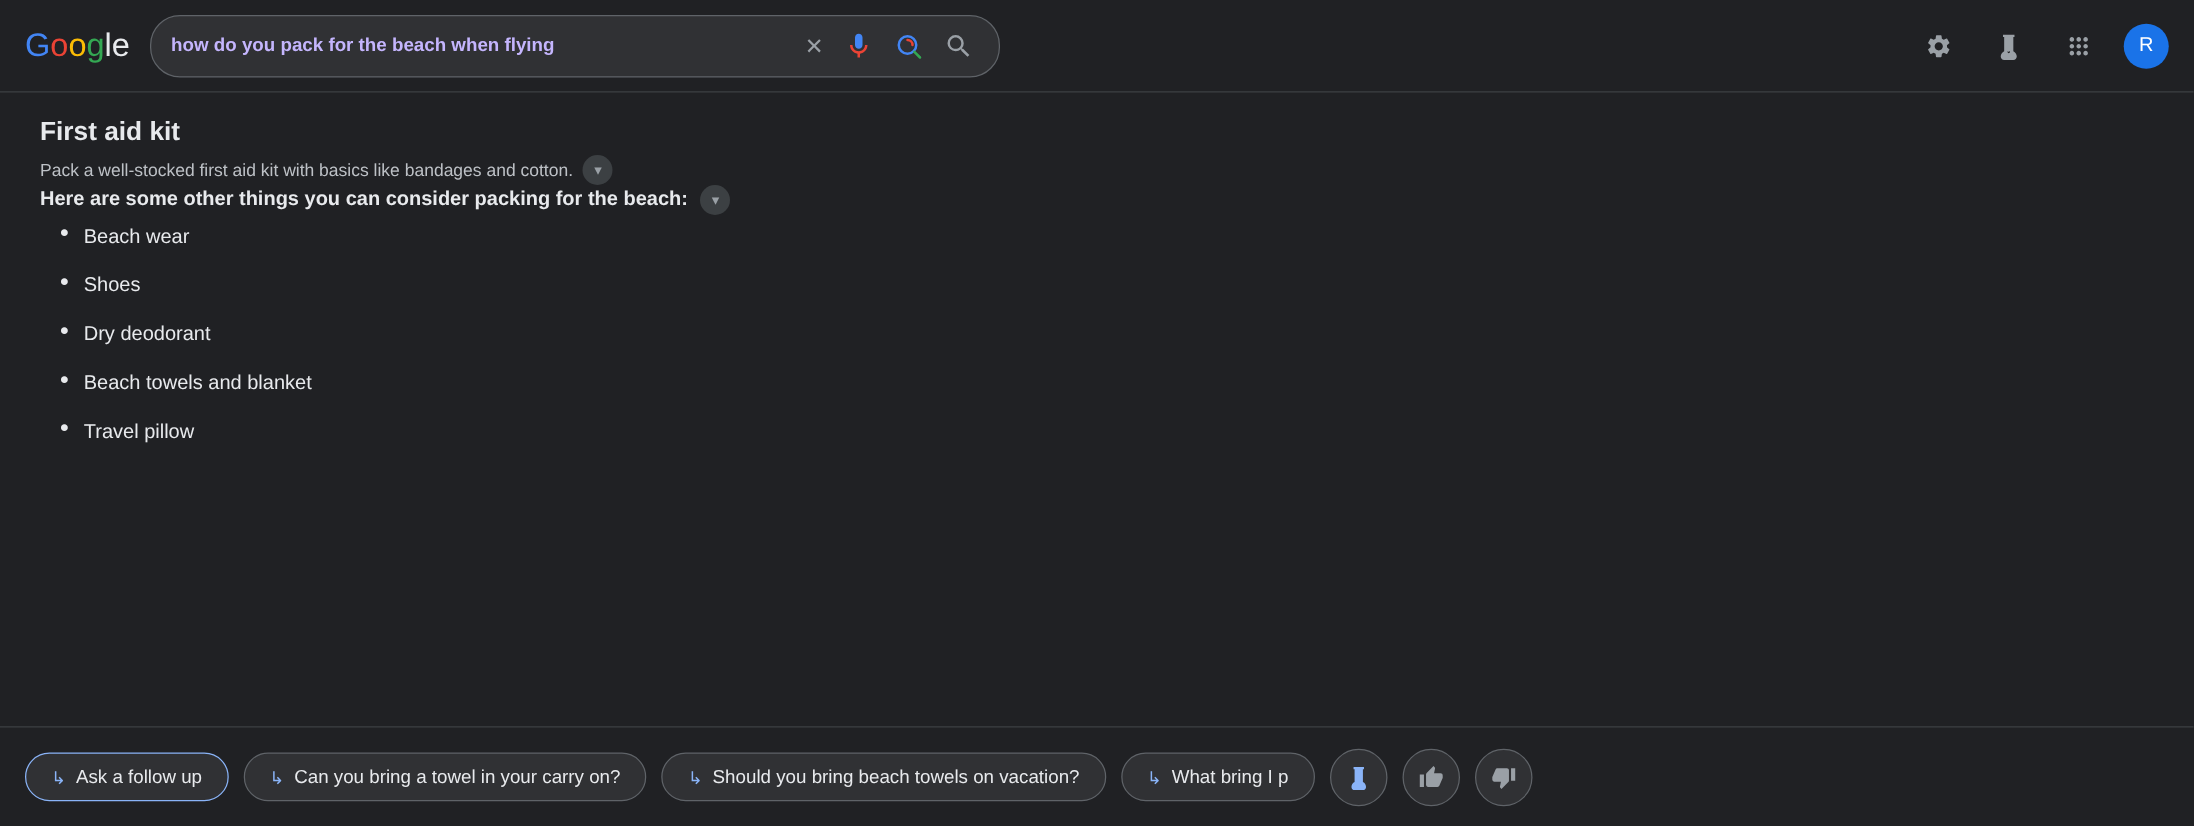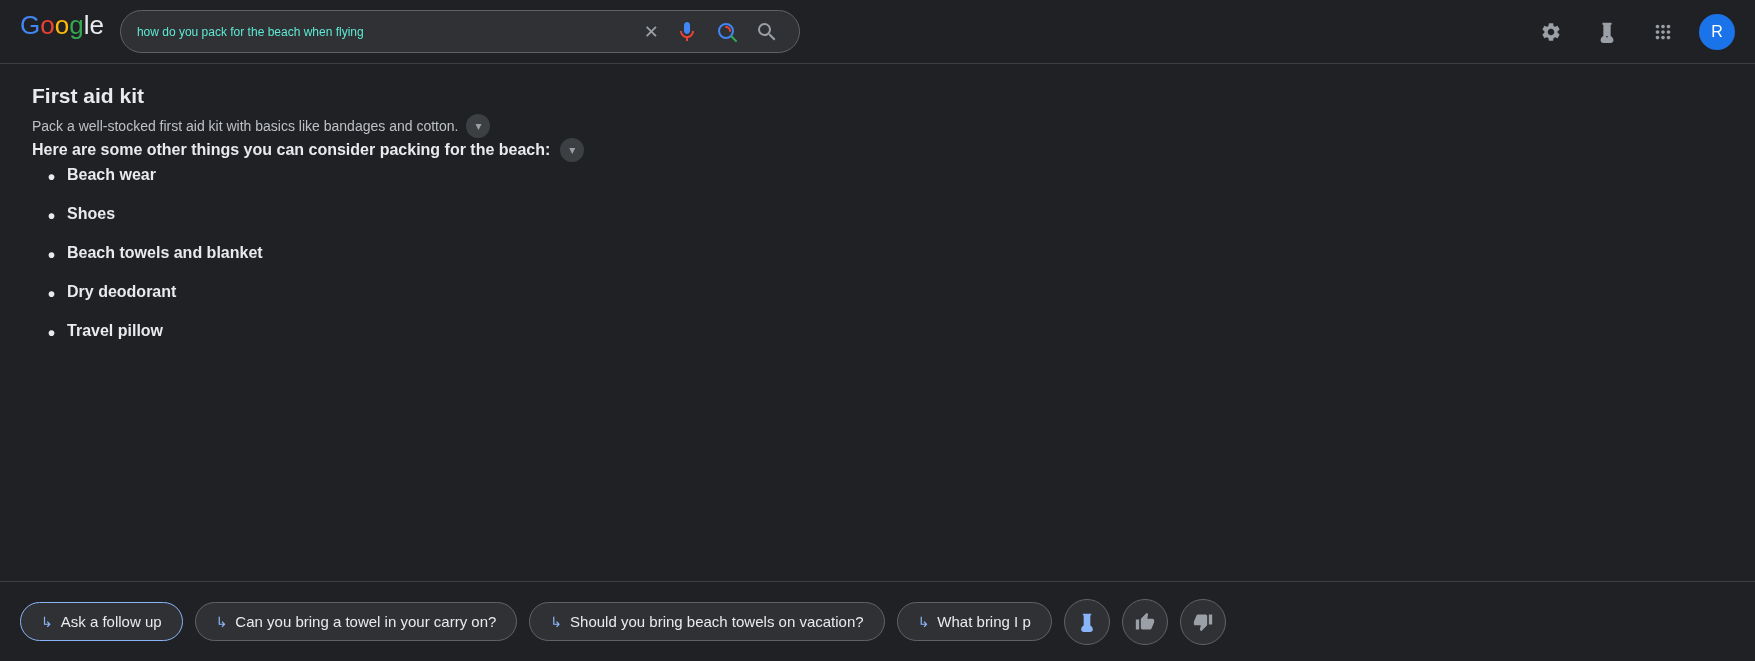--- a/index.html
+++ b/index.html
@@ -10,25 +10,26 @@
       font-family: Arial, sans-serif;
       width: 1755px;
       height: 661px;
       overflow: hidden;
       position: relative;
     }
 
     
     .header {
       display: flex;
+      align-items: center;
       padding: 10px 20px;
       gap: 16px;
       background-color: #202124;
       border-bottom: 1px solid #3c4043;
-      height: 64px;
+      height: 74px;
     }
 
     .google-logo {
       font-size: 26px;
       font-weight: 400;
       color: #e8eaed;
       white-space: nowrap;
       cursor: default;
     }
     .google-logo .g-blue { color: #4285f4; }
@@ -44,23 +45,24 @@
       border-radius: 24px;
       padding: 8px 16px;
       flex: 0 0 680px;
       gap: 8px;
     }
 
     .search-input {
       background: transparent;
       border: none;
       outline: none;
-      color: #5eead4;
-      font-size: 12px;
+      color: #c4b5fd;
+      font-size: 15px;
       flex: 1;
+      font-weight: bold;
     }
 
     .search-icon-btn {
       background: none;
       border: none;
       cursor: pointer;
       padding: 4px;
       display: flex;
       align-items: center;
       justify-content: center;
@@ -162,26 +164,25 @@
     }
 
     .bullet-list {
       list-style: none;
       padding: 0;
       margin: 0 0 0 16px;
     }
 
     .bullet-list li {
       display: flex;
-      align-items: flex-start;
+      align-items: flex-end;
       gap: 12px;
       font-size: 16px;
       color: #e8eaed;
       margin-bottom: 16px;
-      font-weight: bold;
     }
 
     .bullet-list li::before {
       content: '•';
       font-size: 20px;
       color: #e8eaed;
     }
 
     
     .bottom-bar {
@@ -316,24 +317,24 @@
     </div>
 
     <ul class="bullet-list">
       <li class="list-item">
         <span>Beach wear</span>
       </li>
       <li class="list-item">
         <span>Shoes</span>
       </li>
       <li class="list-item">
+        <span>Dry deodorant</span>
+      </li>
+      <li class="list-item">
         <span>Beach towels and blanket</span>
-      </li>
-      <li class="list-item">
-        <span>Dry deodorant</span>
       </li>
       <li class="list-item">
         <span>Travel pillow</span>
       </li>
     </ul>
   </div>
 </div>
 
 <div class="bottom-bar">
   <button class="follow-up-chip primary">

